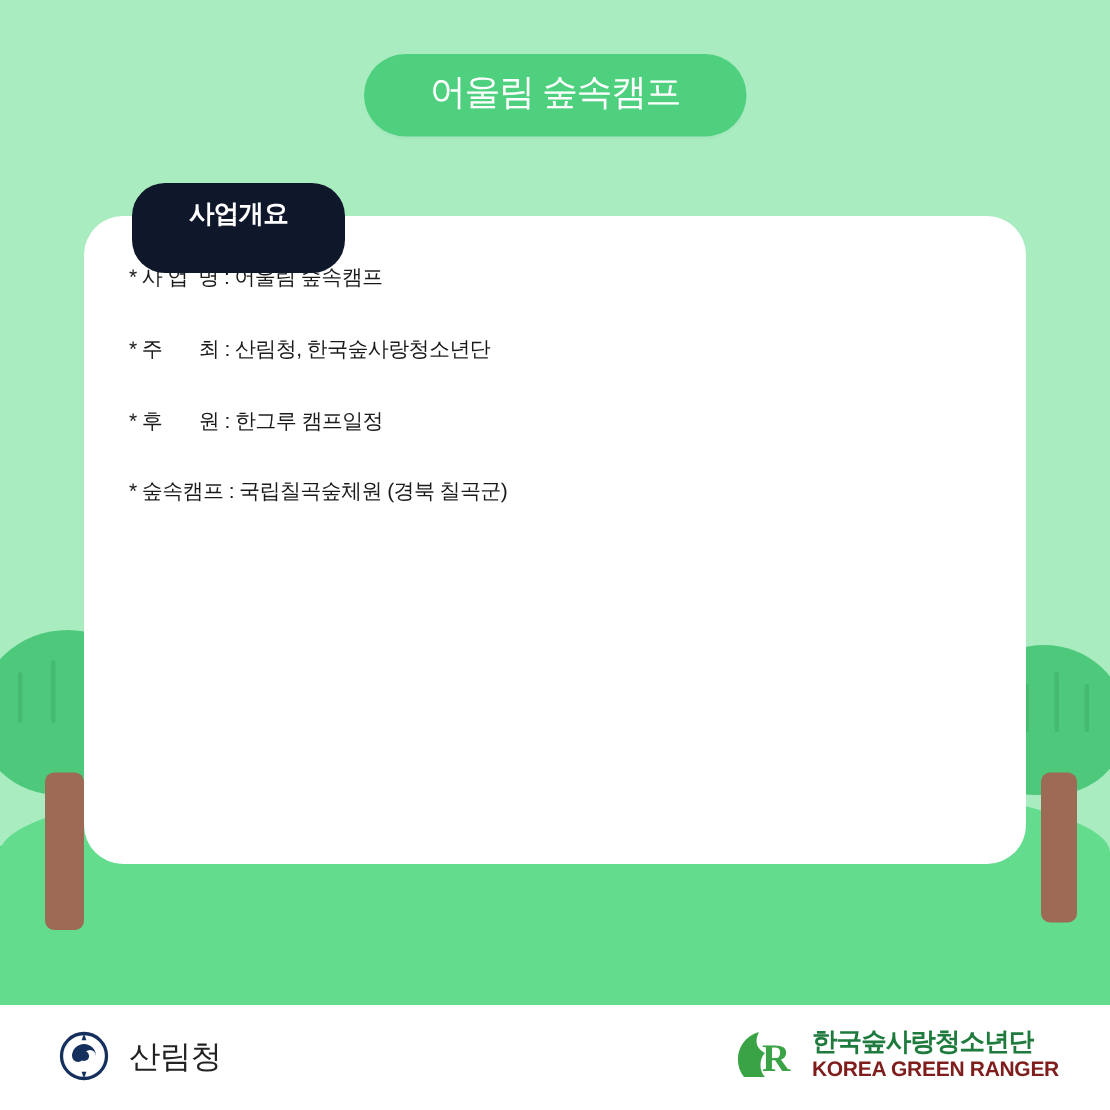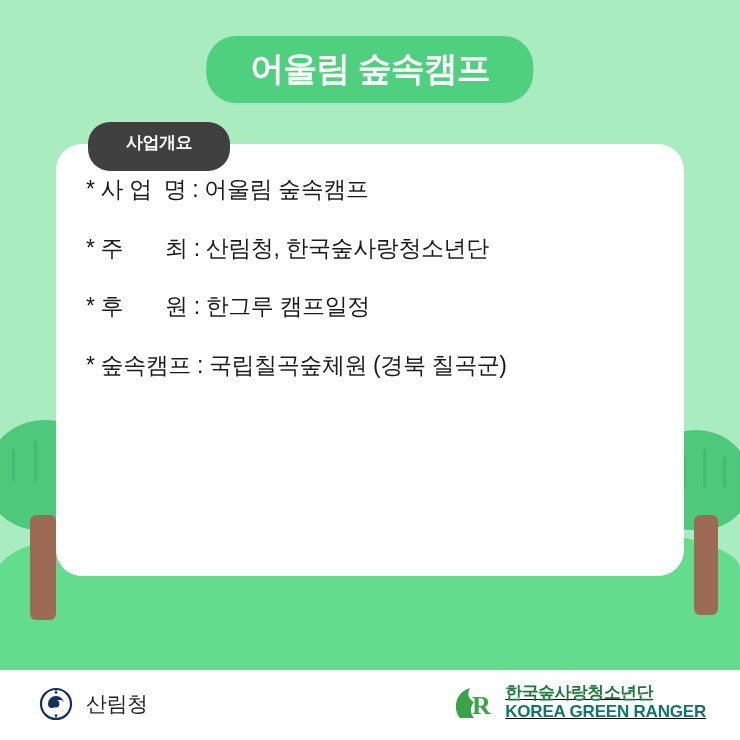--- a/index.html
+++ b/index.html
@@ -88,22 +88,22 @@
     left: 50%;
     transform: translateX(-50%);
     top: 36px;
     background: #4fd07f;
     border-radius: 30px;
     padding: 12px 44px 14px 44px;
     box-shadow: 0 2px 0 rgba(0,0,0,0.02);
   }
   .title-banner .title-text {
     color: #ffffff;
-    font-size: 34px;
-    font-weight: bold;
+    font-size: 24px;
+    font-weight: normal;
     letter-spacing: -1px;
     line-height: 1.2;
     white-space: nowrap;
   }
 
   
   .card {
     position: absolute;
     left: 56px;
     top: 144px;
@@ -111,42 +111,42 @@
     height: 432px;
     background: #ffffff;
     border-radius: 26px;
   }
 
   
   .section-tab {
     position: absolute;
     left: 88px;
     top: 122px;
-    background: #404040;
+    background: #0f172a;
     border-radius: 22px;
-    padding: 9px 38px 17px 38px;
+    padding: 9px 38px 28px 38px;
     z-index: 3;
   }
   .section-tab .tab-text {
     color: #ffffff;
     font-size: 17px;
     font-weight: bold;
     letter-spacing: -0.5px;
     white-space: nowrap;
   }
 
   
   .info-list {
     position: absolute;
     left: 86px;
     top: 176px;
     width: 580px;
   }
   .info-row {
-    font-size: 23px;
+    font-size: 14px;
     color: #1a1a1a;
     line-height: 1.2;
     margin-bottom: 31px;
     letter-spacing: -0.4px;
     white-space: pre;
   }
 
   
   .footer {
     position: absolute;
@@ -172,30 +172,30 @@
     letter-spacing: -0.5px;
   }
   .ranger {
     position: absolute;
     right: 34px;
     top: 12px;
     display: flex;
     align-items: center;
     gap: 9px;
   }
-  .ranger-text { line-height: 1.1; text-decoration: underline; }
+  .ranger-text { line-height: 1.1; }
   .ranger-kr {
     font-size: 17px;
     color: #1f7a3d;
     font-weight: bold;
     letter-spacing: -0.6px;
   }
   .ranger-en {
-    font-size: 17px;
-    color: #0f766e;
+    font-size: 14px;
+    color: #7f1d1d;
     font-weight: bold;
     letter-spacing: -0.2px;
   }
 </style>
 </head>
 <body>
 
 <div class="poster">
 
   <div class="ground2"></div>

